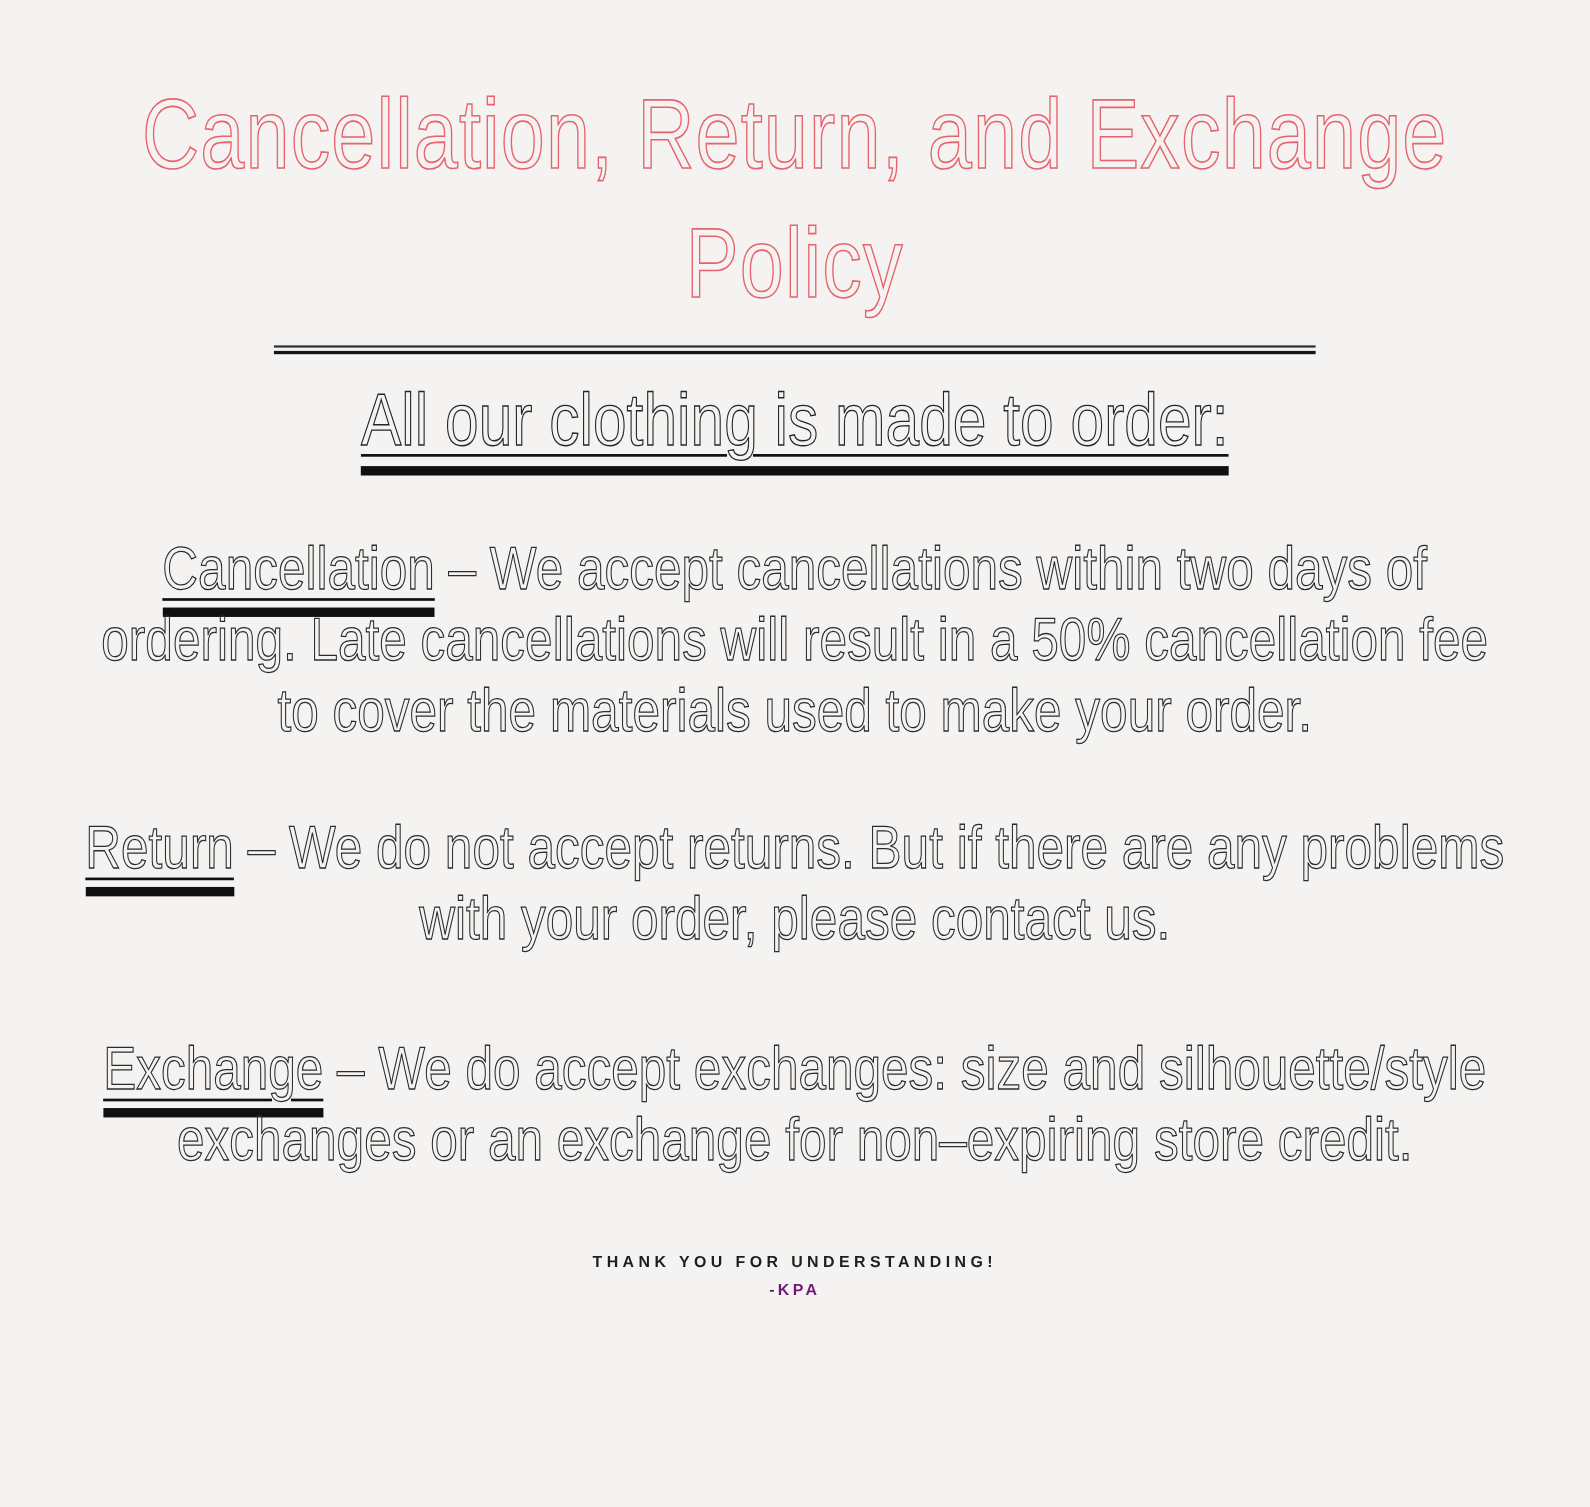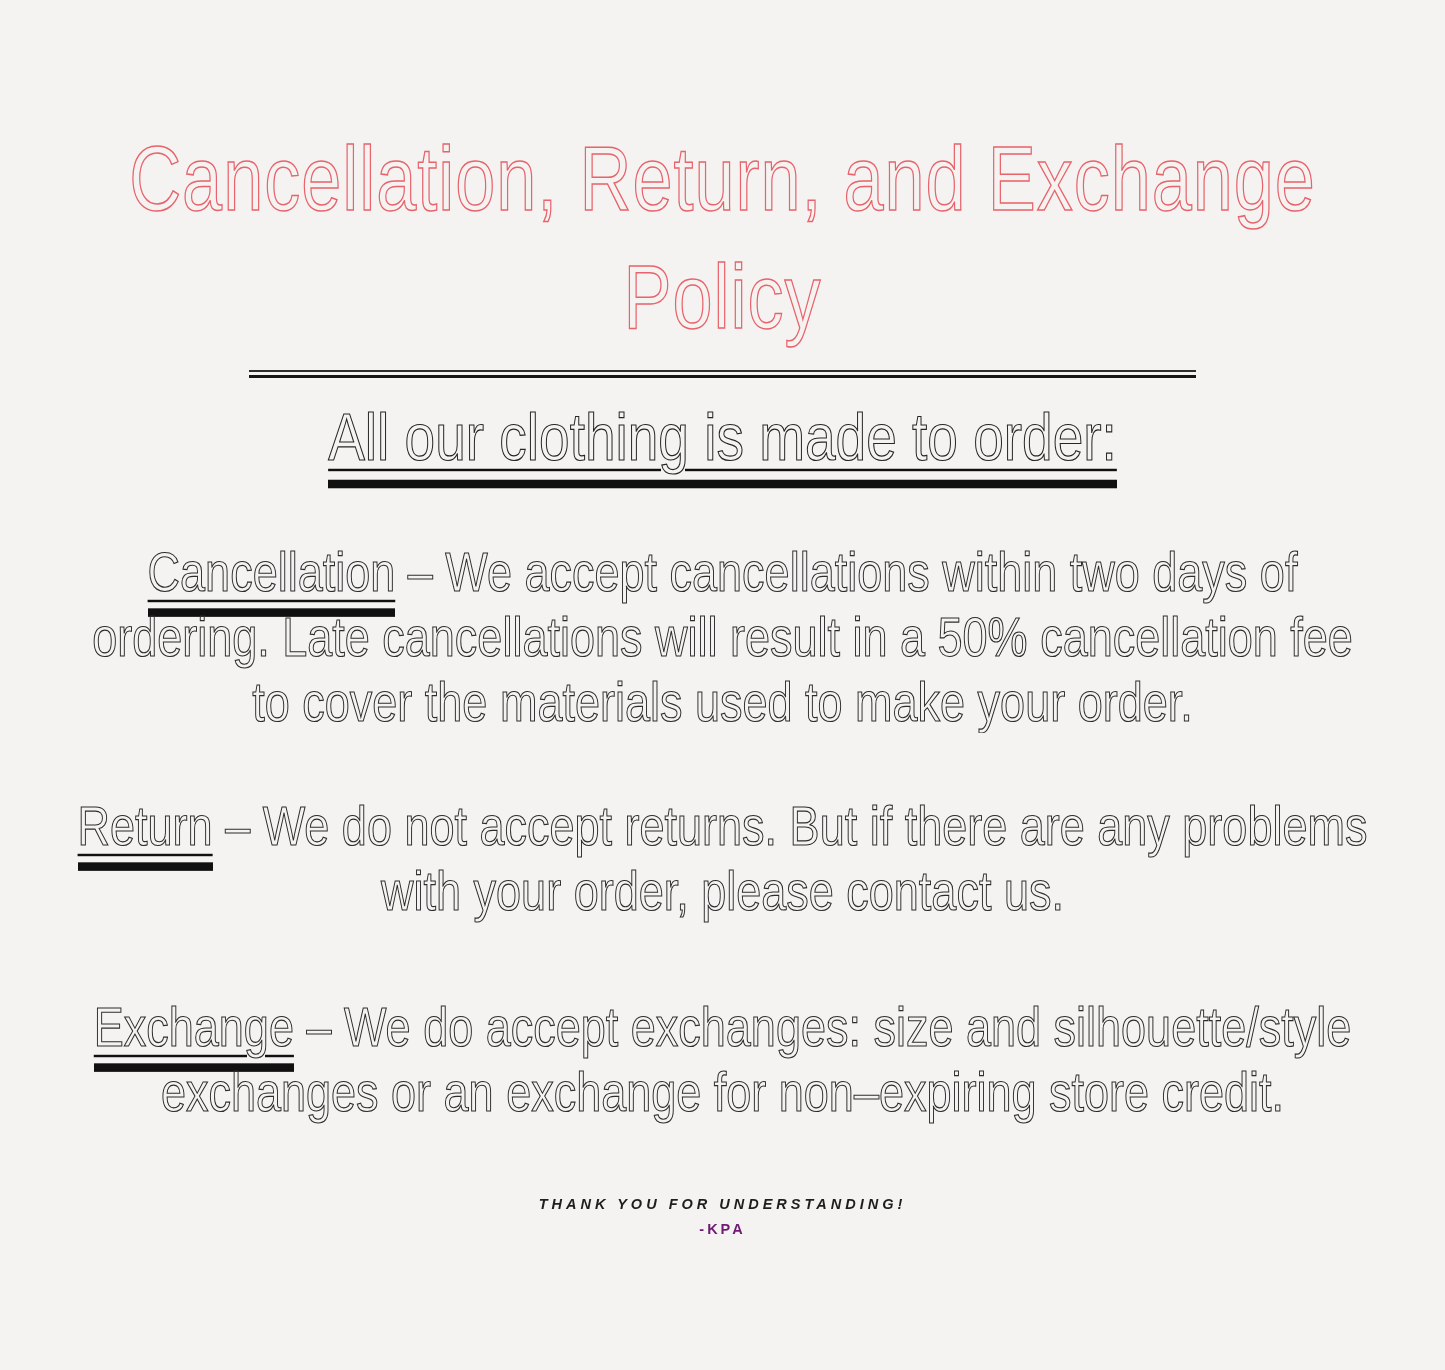--- a/index.html
+++ b/index.html
@@ -9,21 +9,21 @@
   body {
     width: 1445px;
     height: 1370px;
     background: #f4f3f1;
     font-family: "Liberation Sans", sans-serif;
     overflow: hidden;
   }
   .page {
     width: 1310px;
     margin: 0 auto;
-    padding-top: 120px;
+    padding-top: 64px;
     text-align: center;
   }
   
   .title {
     margin: 0 0 62px 0;
     font-weight: normal;
     font-size: 72px;
     line-height: 94px;
     letter-spacing: 1px;
     color: transparent;
@@ -70,21 +70,20 @@
   }
   .footer {
     margin: 0;
   }
   .thanks {
     margin: 0;
     font-size: 14.5px;
     font-weight: bold;
     letter-spacing: 4px;
     color: #1e1e1e;
-    font-style: italic;
   }
   .sig {
     margin: 9px 0 0 0;
     font-size: 14.5px;
     font-weight: bold;
     letter-spacing: 3px;
     color: #701a75;
   }
   
   @supports not (-webkit-text-stroke: 1px #000000) {

